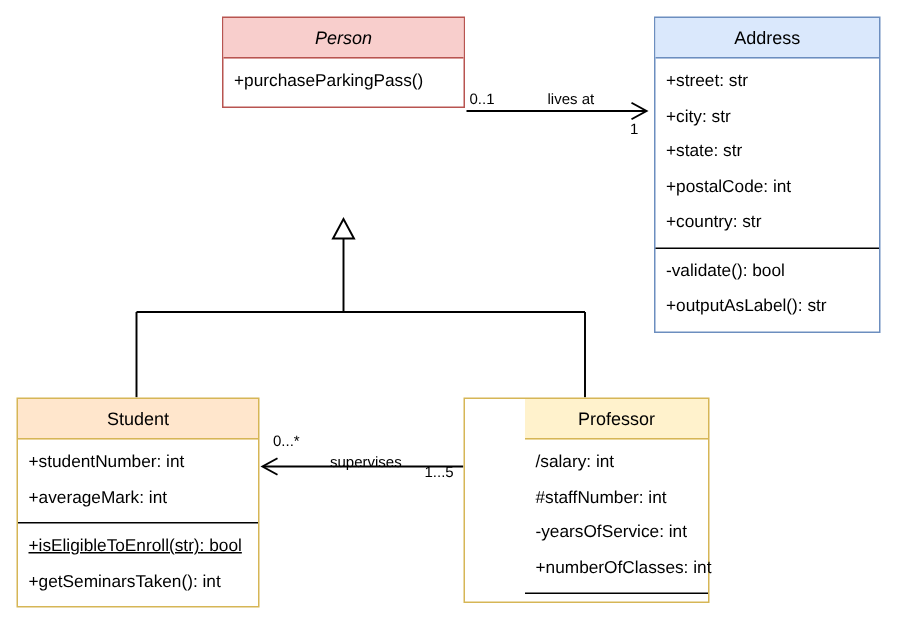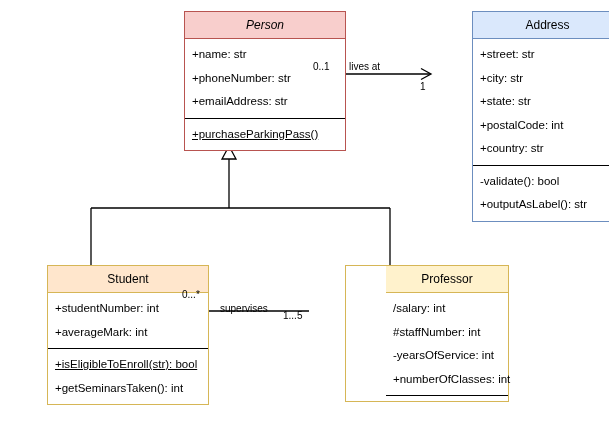--- a/index.html
+++ b/index.html
@@ -26,21 +26,20 @@
     left: 0; top: 0;
     width: 609px;
     height: 422px;
     pointer-events: none;
   }
   .umlclass {
     position: absolute;
     box-sizing: border-box;
     background: #ffffff;
     border: 1px solid #000;
-    margin-left: 36px;
   }
   .umlclass .title {
     box-sizing: border-box;
     width: 100%;
     text-align: center;
     font-size: 12px;
     line-height: 1;
     color: #000;
     padding: 7px 2px 7px 2px;
     border-bottom: 1px solid;
@@ -111,21 +110,21 @@
     height: 6px;
   }
 
   .edgelabel {
     position: absolute;
     font-size: 10px;
     line-height: 1;
     color: #000;
     white-space: nowrap;
   }
-  #lbl-lives-at   { left: 349px; top: 62px; }
+  #lbl-lives-at   { left: 365px; top: 62px; }
   #lbl-person-m   { left: 313px; top: 62px; }
   #lbl-address-m  { left: 420px; top: 82px; }
   #lbl-supervises { left: 220px; top: 304px; }
   #lbl-student-m  { left: 182px; top: 290px; }
   #lbl-prof-m     { left: 283px; top: 311px; }
 </style>
 </head>
 <body>
 
 <div id="canvas">
@@ -147,25 +146,20 @@
 
     <g>
       <line x1="309" y1="311" x2="176" y2="311" stroke="#000" stroke-width="1.3"></line>
       <polyline points="185,305.5 175,311 185,316.5" fill="none" stroke="#000" stroke-width="1.3"></polyline>
     </g>
   </svg>
 
   <div class="umlclass" id="person">
     <div class="title">Person</div>
     <div class="compartment">
-      <div class="member">+name: str</div>
-      <div class="member">+phoneNumber: str</div>
-      <div class="member">+emailAddress: str</div>
-    </div>
-    <div class="compartment">
       <div class="member">+purchaseParkingPass()</div>
     </div>
   </div>
 
   <div class="umlclass" id="student">
     <div class="title">Student</div>
     <div class="compartment">
       <div class="member">+studentNumber: int</div>
       <div class="member">+averageMark: int</div>
     </div>

